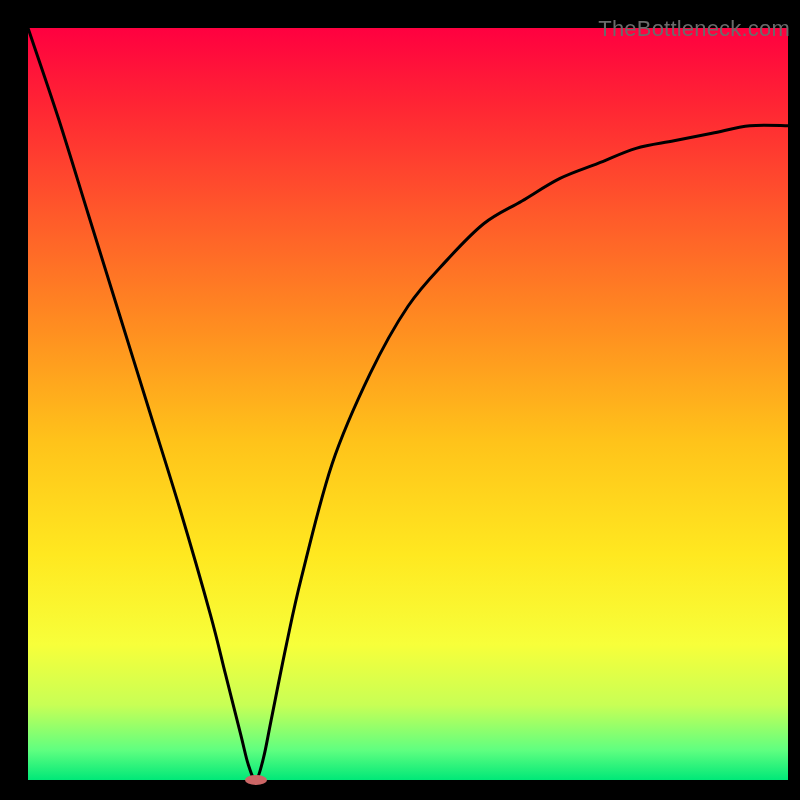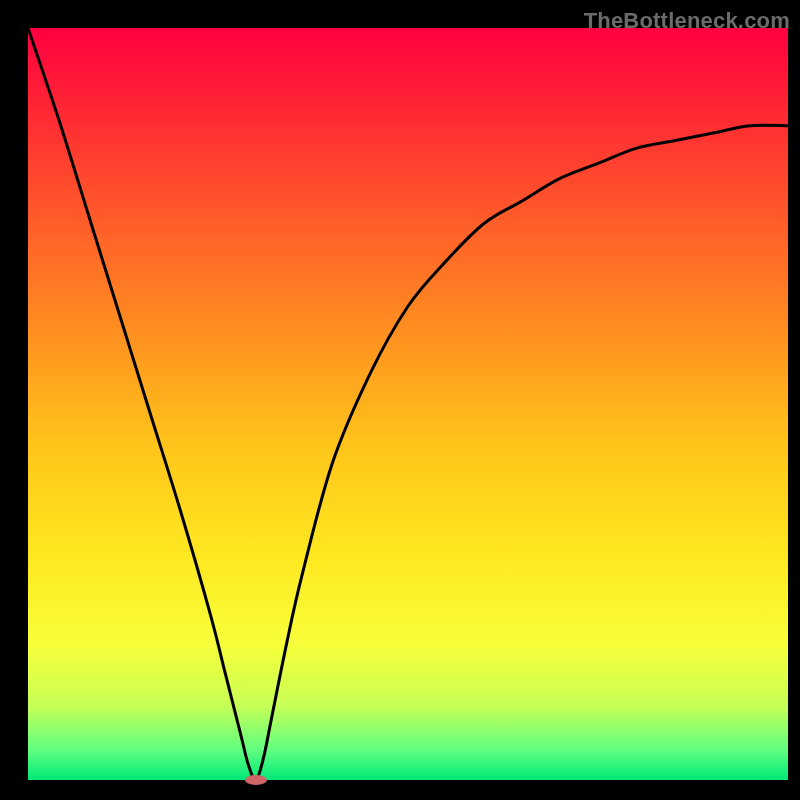--- a/index.html
+++ b/index.html
@@ -11,25 +11,25 @@
     font-family: Arial, Helvetica, sans-serif;
   }
   .stage {
     position: relative;
     width: 800px;
     height: 800px;
     background: #000;
   }
   .attribution {
     position: absolute;
-    top: 8px;
+    top: 16px;
     right: 10px;
     color: #6b6b6b;
     font-size: 22px;
-    font-weight: 700;
+    font-weight: 400;
     letter-spacing: 0.2px;
     text-align: center;
   }
   svg { display: block; }
 </style>
 </head>
 <body>
 
 <div class="stage">
   <div class="attribution">TheBottleneck.com</div>

